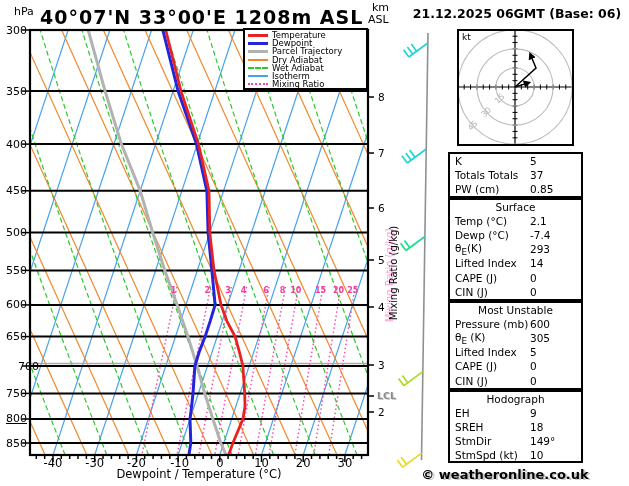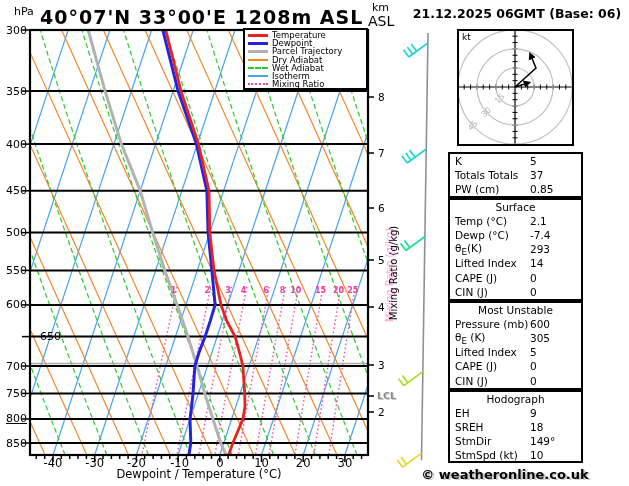--- a/index.html
+++ b/index.html
@@ -3,21 +3,21 @@
 <meta charset="utf-8">
 <style>
   html,body{margin:0;padding:0;background:#fff;}
   #root{position:relative;width:629px;height:486px;background:#fff;
         font-family:"DejaVu Sans",sans-serif;color:#000;overflow:hidden;}
   .lbl{position:absolute;white-space:nowrap;line-height:1;}
   #title{left:40px;top:8px;width:290px;text-align:center;font-size:19px;font-weight:bold;letter-spacing:1px;}
   #datetime{left:405px;top:8px;width:224px;text-align:center;font-size:12.5px;font-weight:bold;}
   #hpa-label{left:14px;top:6px;font-size:11px;}
   #km-label{left:372px;top:2px;font-size:11px;}
-  #asl-label{left:368px;top:14px;font-size:14px;}
+  #asl-label{left:368px;top:14px;font-size:11px;}
   #x-axis-label{left:30px;top:469px;width:338px;text-align:center;font-size:11.5px;}
   #credit{left:390px;top:468px;width:230px;text-align:center;font-size:13px;font-weight:bold;text-shadow:2px 1px 0 #c8c8c8;}
   #lcl-label{left:377px;top:391px;font-size:9.5px;font-weight:bold;color:#8a8a8a;text-shadow:1px 1px 0 #d0d0d0;}
   #mix-axis-black,#mix-axis-pink{width:158px;text-align:center;font-size:10px;transform:rotate(-90deg);transform-origin:0 0;}
   #mix-axis-black{left:389px;top:352px;color:#000;}
   #mix-axis-pink{left:385px;top:354px;color:#ffa0d4;}
   .pr-lbl{width:27px;text-align:right;font-size:11px;}
   .tm-lbl{width:40px;text-align:center;font-size:11.5px;}
   .km-lbl{font-size:10.5px;}
   .mx-lbl{font-size:8px;font-weight:bold;color:#f23e9e;}
@@ -265,22 +265,22 @@
   <div class="lbl" id="lcl-label">LCL</div>
 
   <div id="labels">
       <div class="lbl pr-lbl" style="left: 0px; top: 24.5px;">300</div>
       <div class="lbl pr-lbl" style="left: 0px; top: 85.6362px;">350</div>
       <div class="lbl pr-lbl" style="left: 0px; top: 138.595px;">400</div>
       <div class="lbl pr-lbl" style="left: 0px; top: 185.307px;">450</div>
       <div class="lbl pr-lbl" style="left: 0px; top: 227.093px;">500</div>
       <div class="lbl pr-lbl" style="left: 0px; top: 264.893px;">550</div>
       <div class="lbl pr-lbl" style="left: 0px; top: 299.402px;">600</div>
-      <div class="lbl pr-lbl" style="left: 0px; top: 331.147px; padding-left: 34px;">650</div>
-      <div class="lbl pr-lbl" style="left: 0px; top: 360.538px;">700</div>
+      <div class="lbl pr-lbl" style="left: 0px; top: 331.147px;">650</div>
+      <div class="lbl pr-lbl" style="left: 0px; top: 360.538px; padding-left: 12px;">700</div>
       <div class="lbl pr-lbl" style="left: 0px; top: 387.901px;">750</div>
       <div class="lbl pr-lbl" style="left: 0px; top: 413.497px; text-decoration: underline;">800</div>
       <div class="lbl pr-lbl" style="left: 0px; top: 437.541px;">850</div>
       <div class="lbl tm-lbl" style="left: 33px; top: 458px;">-40</div>
       <div class="lbl tm-lbl" style="left: 74.7px; top: 458px;">-30</div>
       <div class="lbl tm-lbl" style="left: 116.4px; top: 458px;">-20</div>
       <div class="lbl tm-lbl" style="left: 149px; top: 458px; text-align: right;">-10</div>
       <div class="lbl tm-lbl" style="left: 199.8px; top: 458px;">0</div>
       <div class="lbl tm-lbl" style="left: 241.5px; top: 458px;">10</div>
       <div class="lbl tm-lbl" style="left: 283.2px; top: 458px;">20</div>

